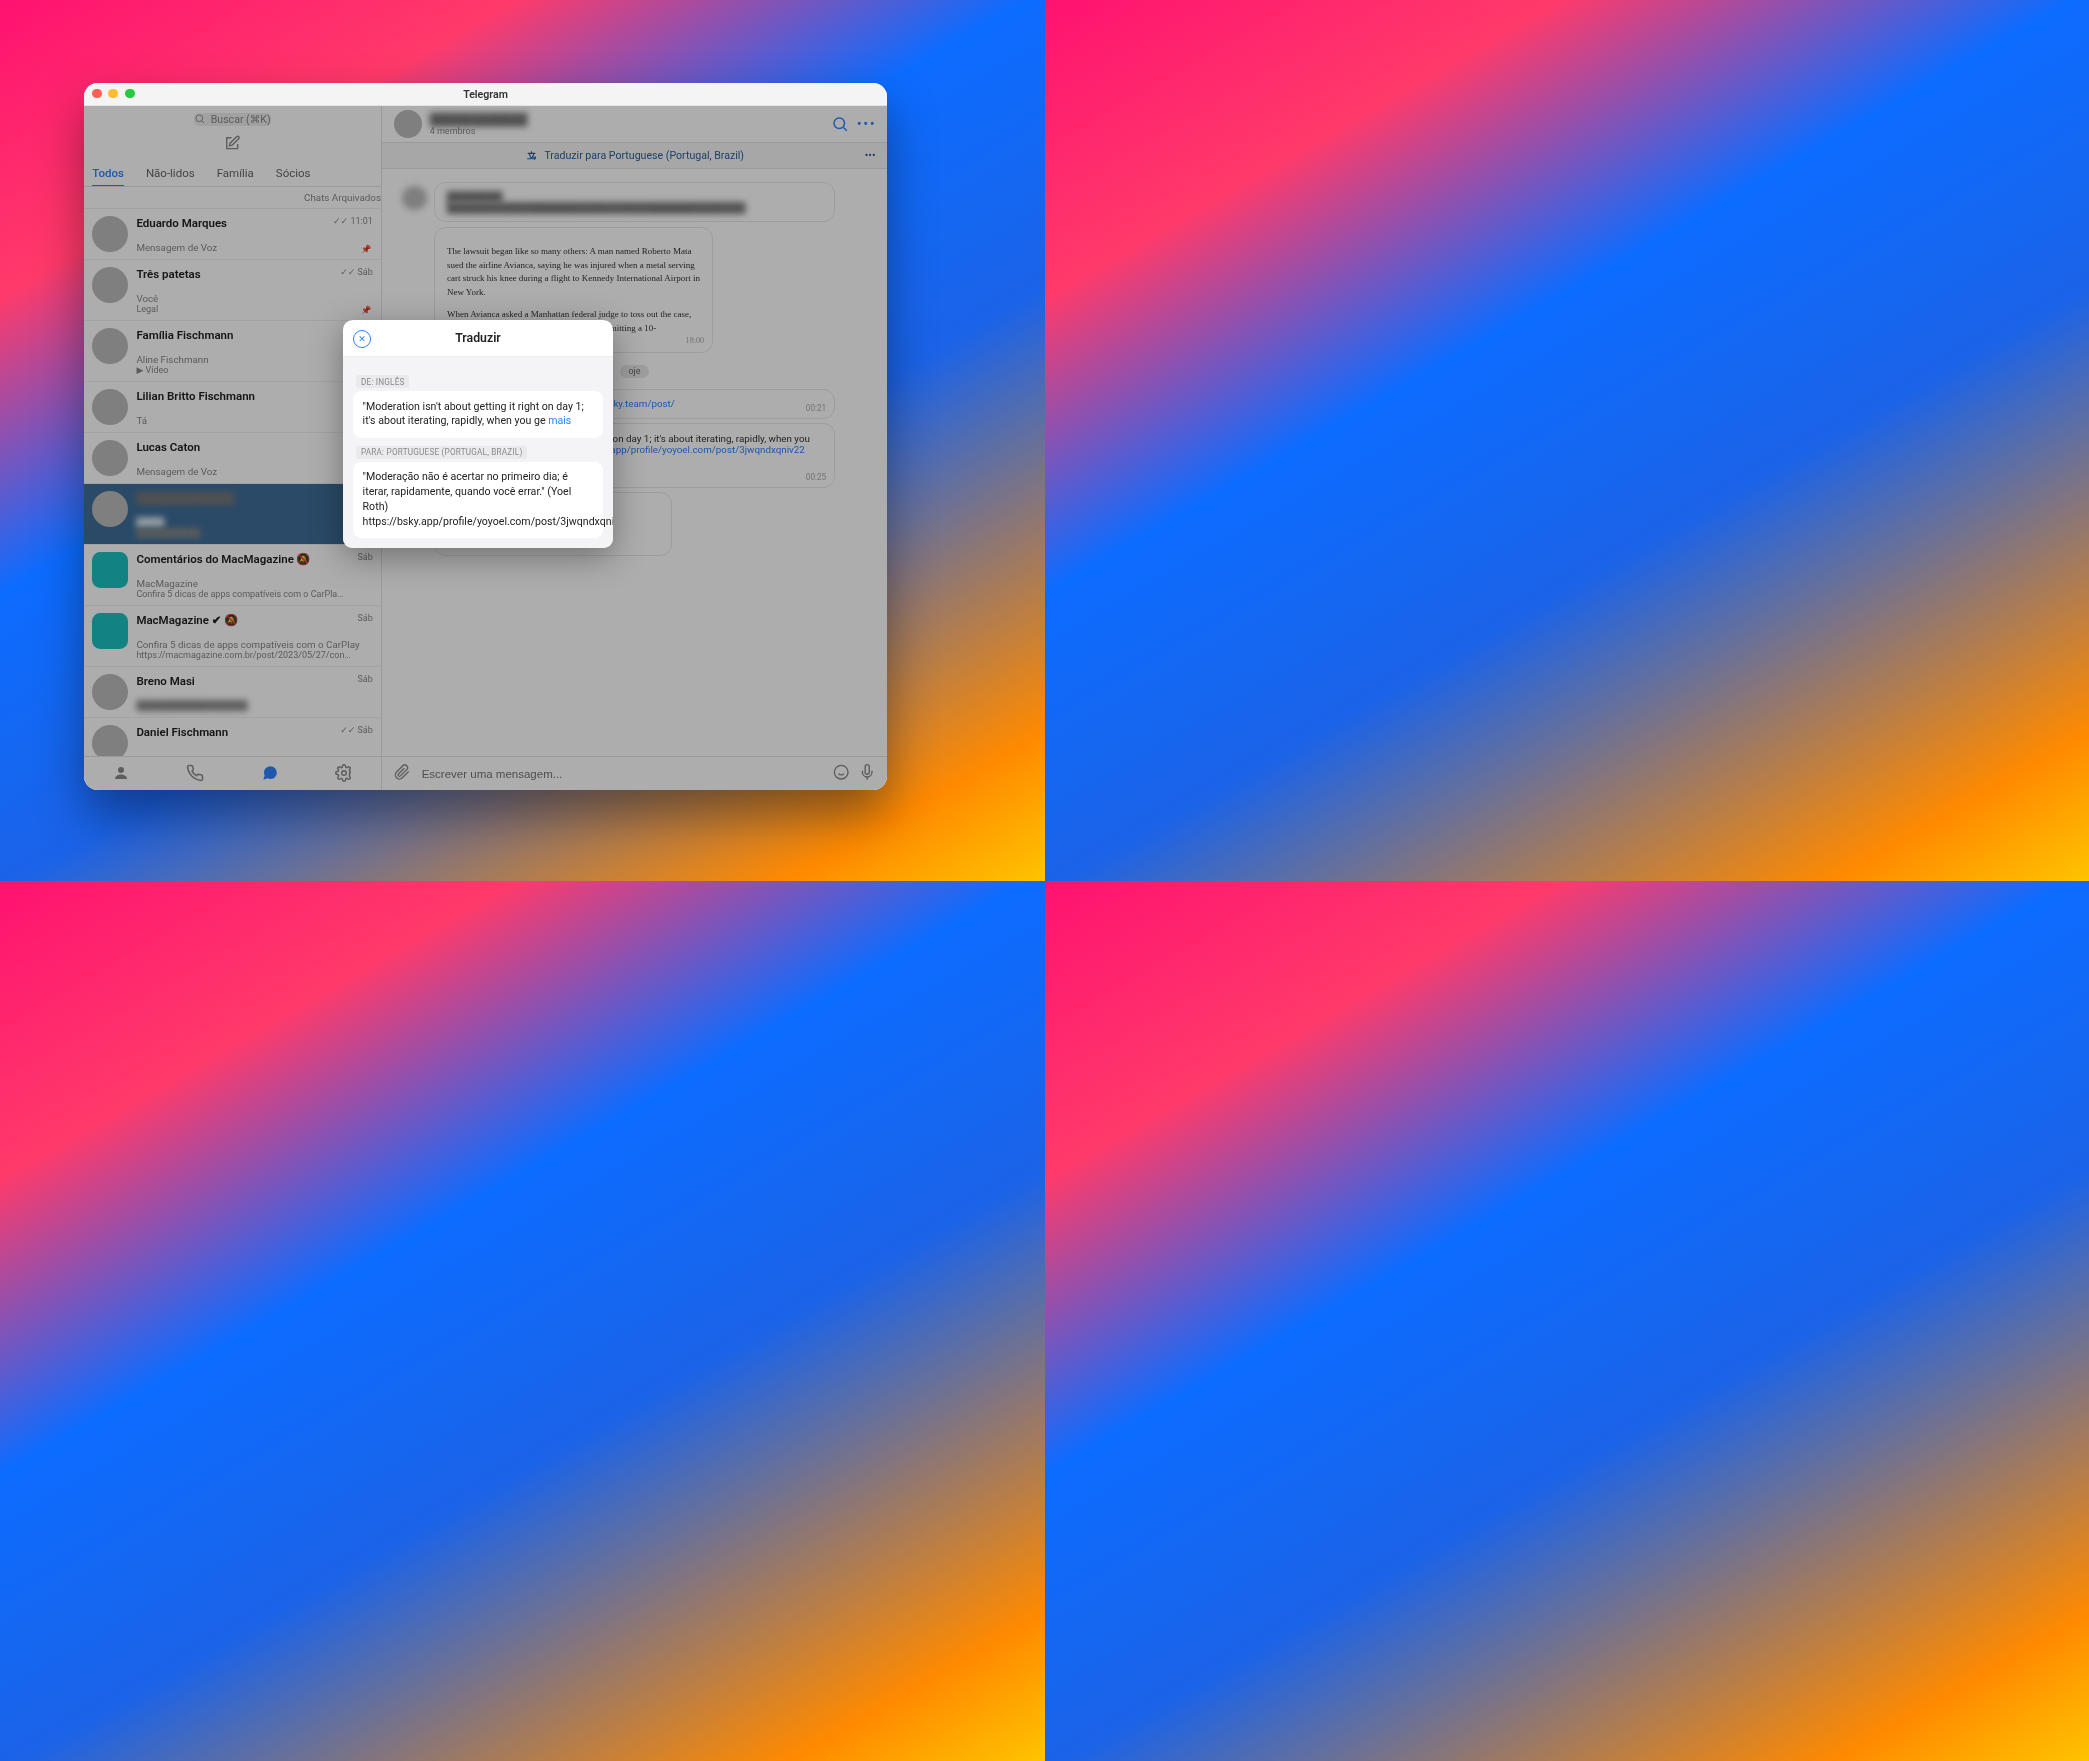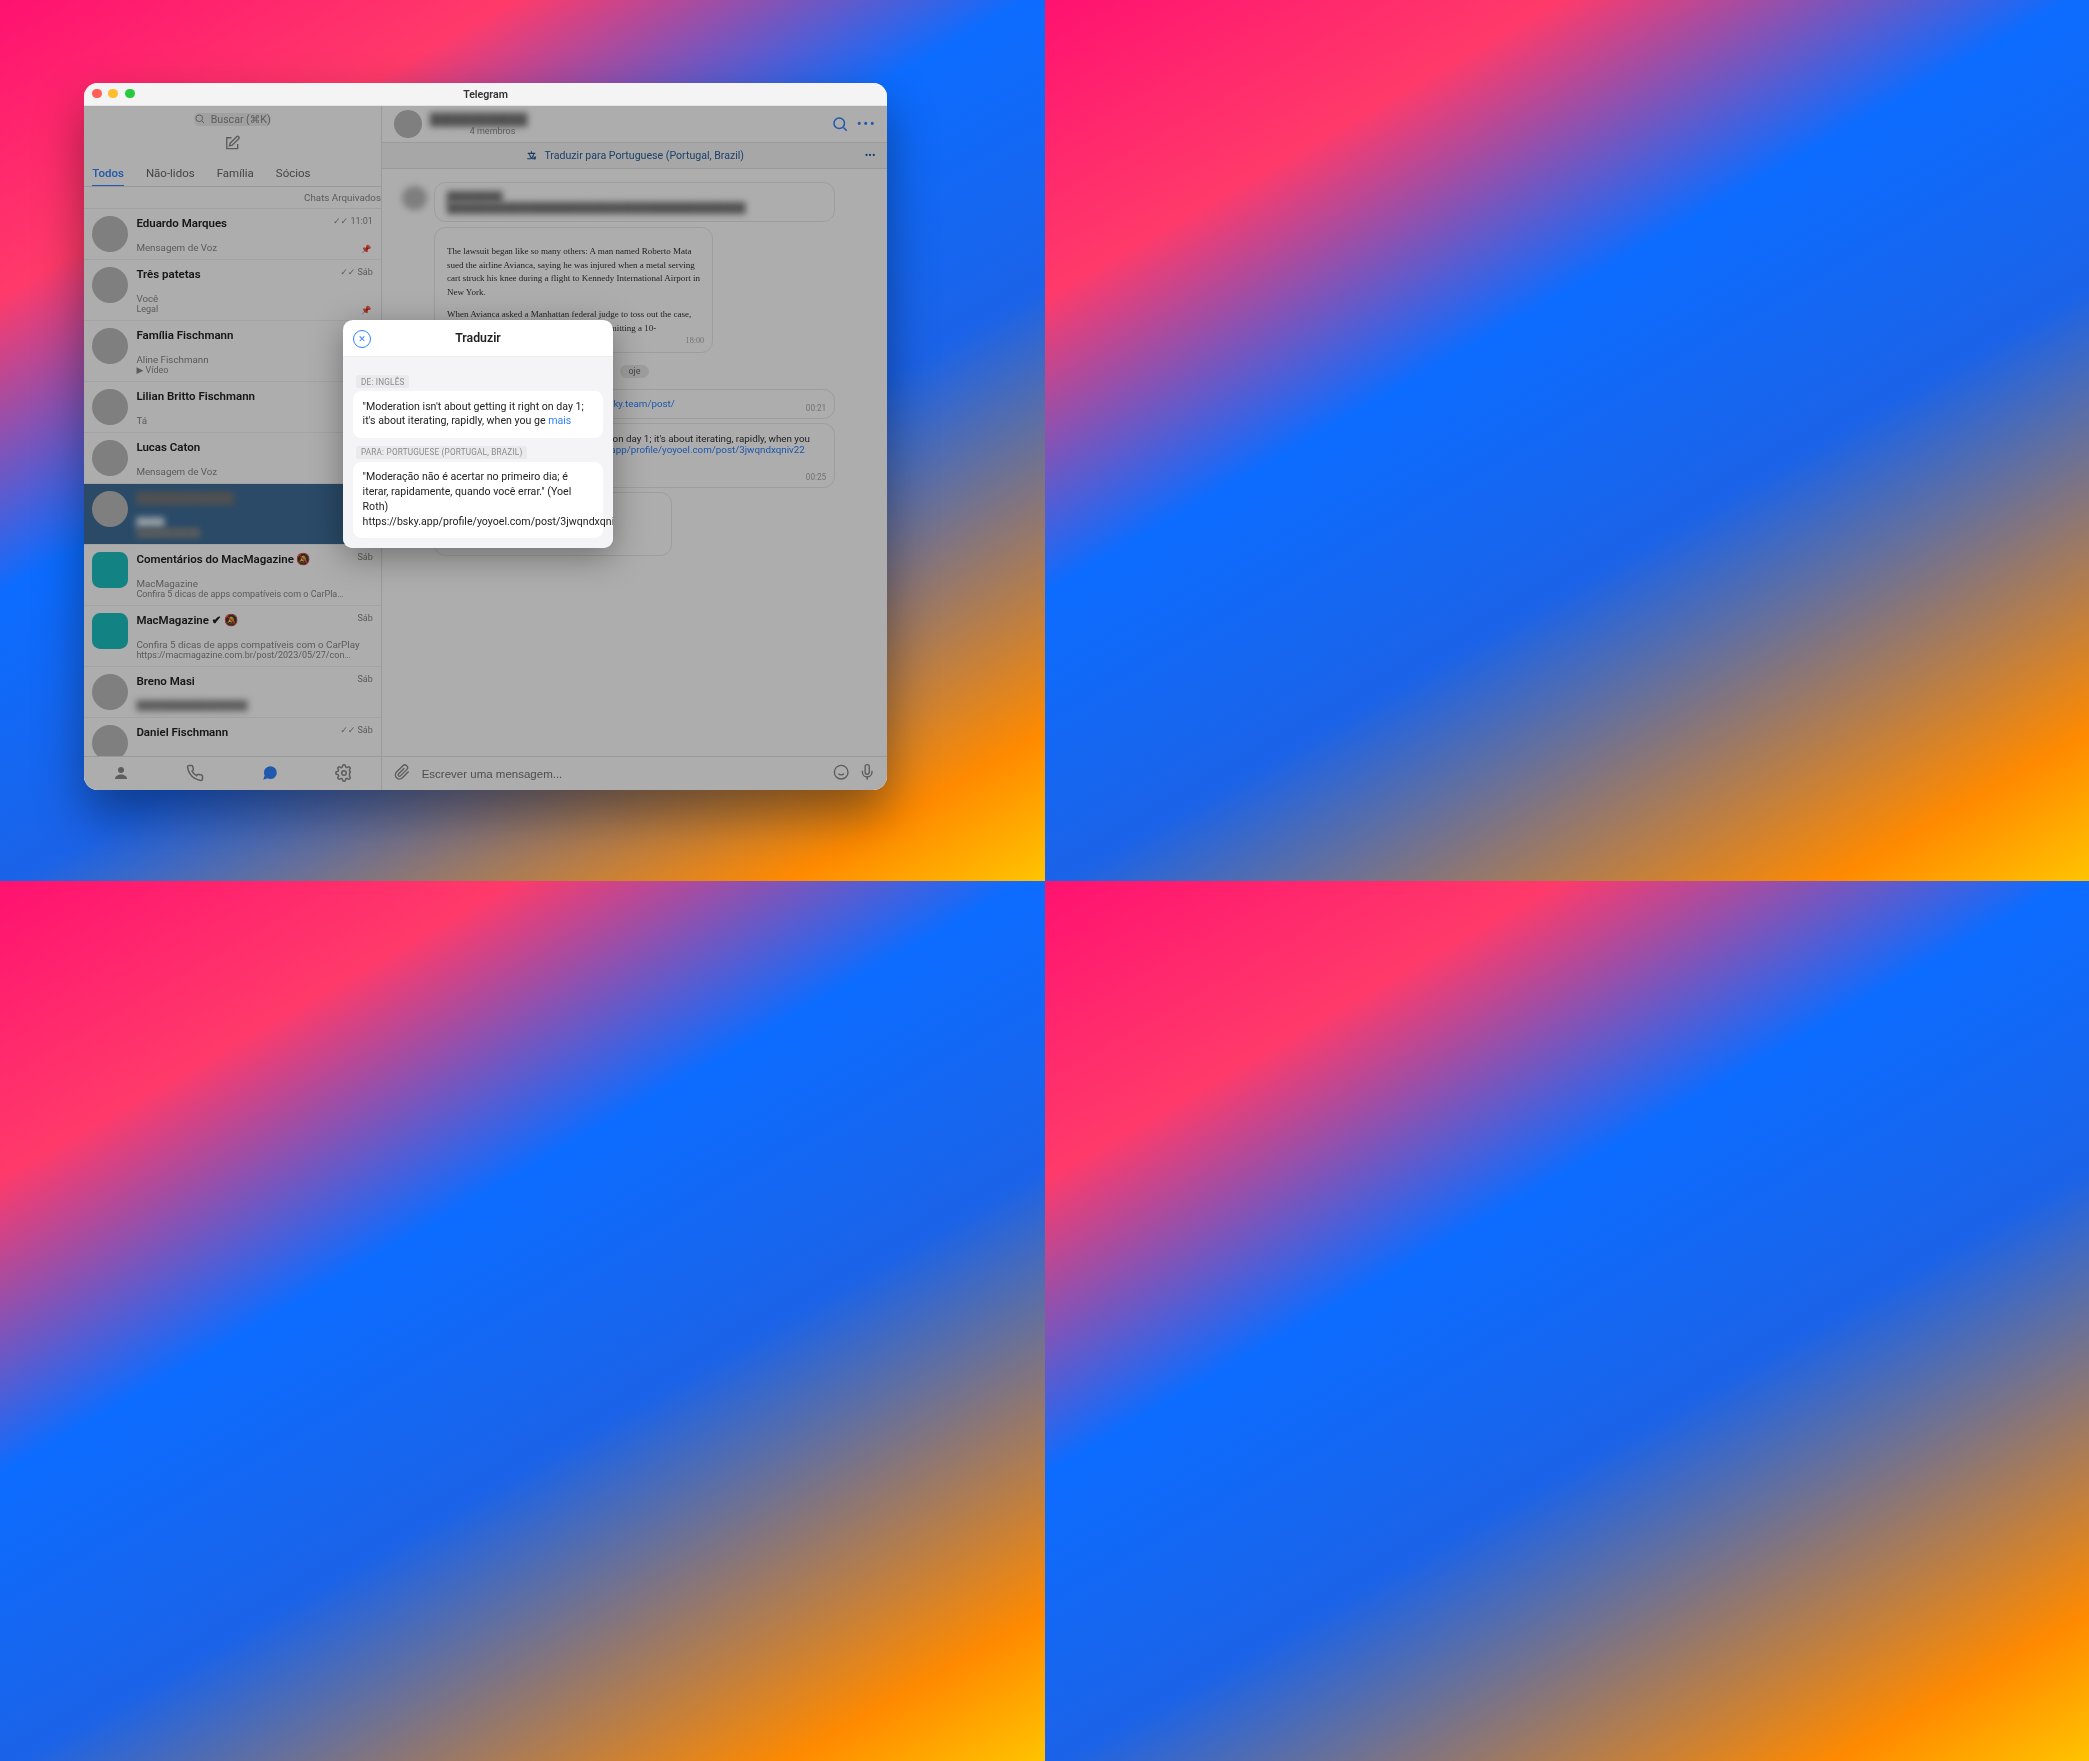--- a/index.html
+++ b/index.html
@@ -32,21 +32,21 @@
 .chat .sub2{font-size:9px;color:#888;white-space:nowrap;overflow:hidden;text-overflow:ellipsis;}
 .chat .ts{font-size:9px;color:#888;position:absolute;right:8.2px;top:6.5px;}
 .pin{position:absolute;right:9.8px;bottom:4.9px;color:#bbb;font-size:8.2px;}
 .bottombar{height:34px;border-top:0.8px solid #e4e4e4;display:flex;align-items:center;justify-content:space-around;color:#8a8a8a;}
 .bottombar .active{color:#2e82ff;}
 .bottombar svg{width:18px;height:18px;}
 .main{flex:1;display:flex;flex-direction:column;background:#fff;}
 .chat-header{height:36px;display:flex;align-items:center;padding:0 11.5px;gap:8.2px;border-bottom:0.8px solid #e4e4e4;}
 .chat-header .avatar{width:28px;height:28px;}
 .chat-header .title{font-weight:600;font-size:11.5px;}
-.chat-header .subtitle{font-size:9px;color:#888;margin-left:40px;}
+.chat-header .subtitle{font-size:9px;color:#888;}
 .chat-header .spacer{flex:1;}
 .chat-header .icon{color:#2e82ff;width:18px;height:18px;display:flex;align-items:center;justify-content:center;}
 .translate-bar{height:24.5px;background:#f7f7f7;border-bottom:0.8px solid #e4e4e4;display:flex;align-items:center;justify-content:center;gap:6.5px;color:#2a5e99;font-size:10.6px;position:relative;}
 .translate-bar .more{position:absolute;right:11.5px;color:#2a5e99;}
 .messages{flex:1;background:#fff;padding:8.2px 16.4px;overflow:hidden;position:relative;}
 .bubble{background:#fff;border:0.8px solid #e7e7e7;border-radius:11.5px;padding:8.2px 11.5px;font-size:9.8px;color:#333;max-width:344px;position:relative;margin:4.9px 0 4.9px 36px;}
 .bubble.art{font-family:Georgia,serif;font-size:9px;line-height:1.5;max-width:254px;}
 .bubble .time{position:absolute;right:8.2px;bottom:4.9px;font-size:8.2px;color:#aaa;}
 .bubble .link{color:#2e82ff;}
 .datechip{display:inline-block;background:#e9e9e9;color:#666;font-size:9px;padding:1.6px 8.2px;border-radius:8.2px;margin:6.5px auto;}

